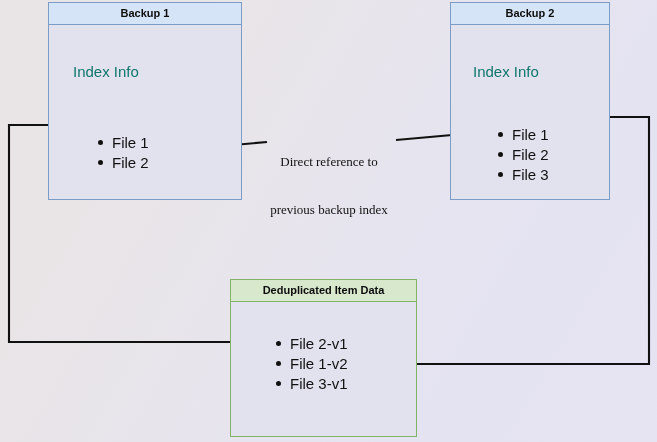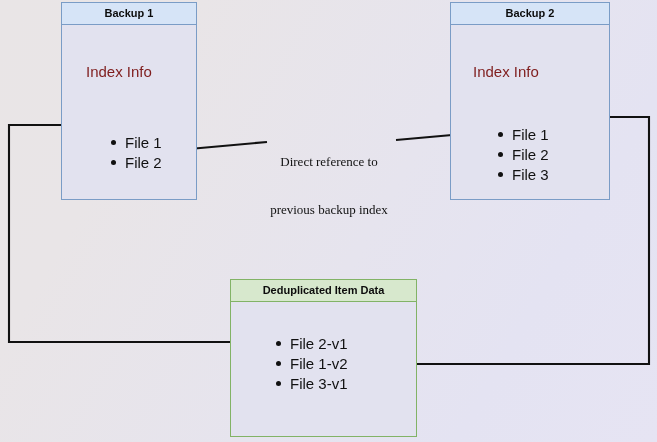--- a/index.html
+++ b/index.html
@@ -58,21 +58,21 @@
     background: #d7e8cd;
     border-bottom: 1.5px solid #82b366;
   }
   .node-body {
     position: relative;
     height: calc(100% - 22px);
   }
   .subtitle {
     position: absolute;
     font-size: 15px;
-    color: #7f1d1d;
+    color: #0f766e;
     white-space: nowrap;
   }
   .itemlist {
     position: absolute;
     margin: 0;
     padding: 0;
     list-style: none;
   }
   .itemlist li {
     position: relative;
@@ -114,21 +114,21 @@
     </defs>
 
     <path d="M93,125 L9,125 L9,342 L268,342" fill="none" stroke="#111111" stroke-width="2.1" marker-end="url(#arrowhead)"></path>
 
     <path d="M578,117 L649,117 L649,364 L379,364" fill="none" stroke="#111111" stroke-width="2.1" marker-end="url(#arrowhead)"></path>
 
     <path d="M497,131 L396,140" fill="none" stroke="#111111" stroke-width="2.1"></path>
     <path d="M267,142 L167,151" fill="none" stroke="#111111" stroke-width="2.1" marker-end="url(#arrowhead)"></path>
   </svg>
 
-  <div class="node" style="left:61px; top:2px; width:136px; height:198px;">
+  <div class="node" style="left:48px; top:2px; width:194px; height:198px;">
     <div class="node-header">Backup 1</div>
     <div class="node-body">
       <div class="subtitle" style="left:24px; top:38px;">Index Info</div>
       <ul class="itemlist" style="left:48px; top:108px;">
         <li>
           <span class="bullet"></span>
           <span>File 1</span>
         </li>
         <li>
           <span class="bullet"></span>

